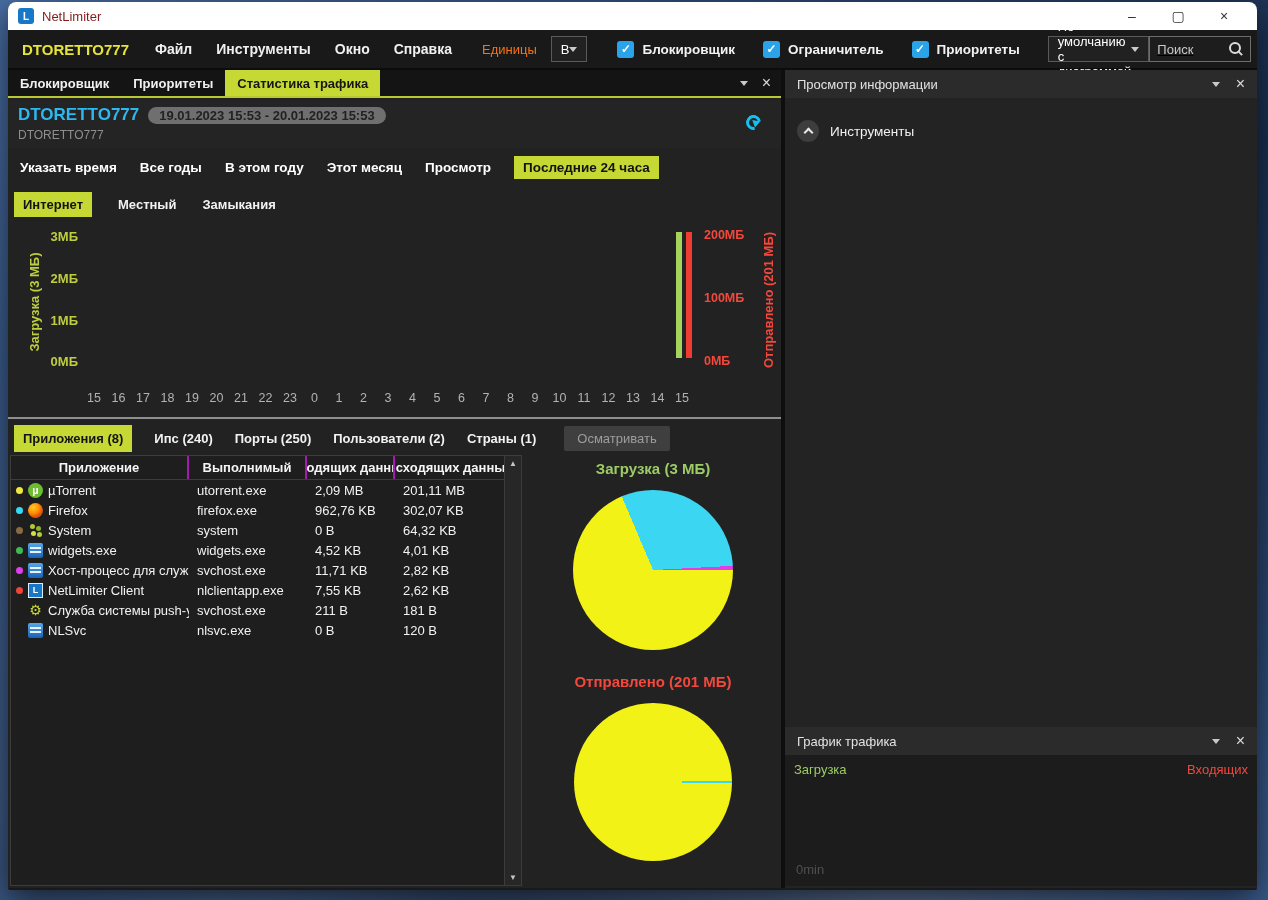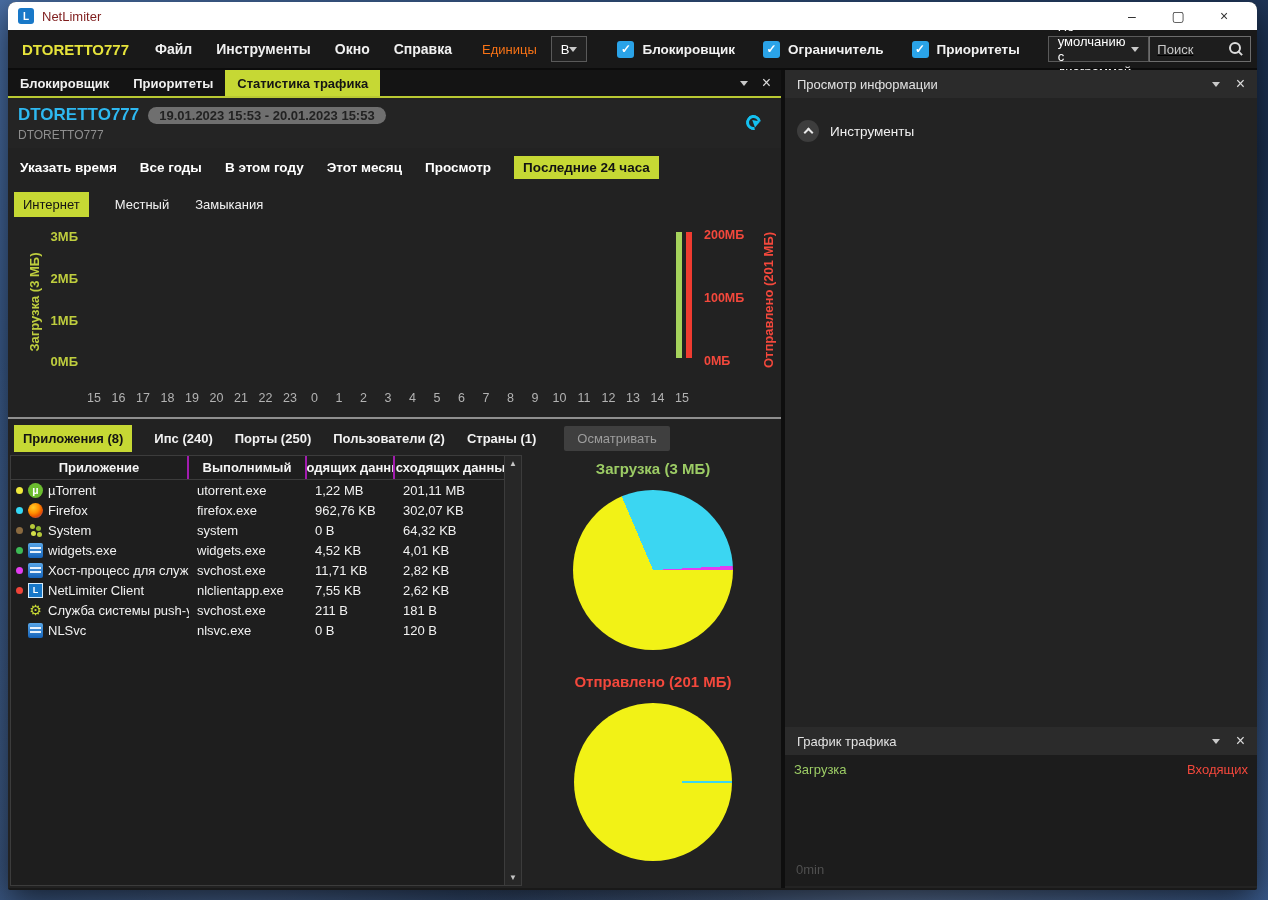--- a/index.html
+++ b/index.html
@@ -75,21 +75,21 @@
   .refresh-icon::after { content:""; position:absolute; right:-5px; top:-3px;
     border:4px solid transparent; border-left:7px solid #14c0f0; transform:rotate(-55deg); }
 
   
   .timefilters { position:absolute; left:12px; top:84px; height:26px; display:flex; gap:23px; align-items:center; }
   .tf { color:#fff; font-weight:bold; font-size:13.5px; white-space:nowrap; }
   .tf.active { background:#c6d834; color:#131313; padding:4px 9px; }
 
   
   .scopetabs { position:absolute; left:6px; top:121px; display:flex; gap:26px; align-items:center; height:26px; }
-  .sc { color:#f2f2f2; font-weight:400; font-size:13px; white-space:nowrap; }
+  .sc { color:#f2f2f2; font-weight:700; font-size:13px; white-space:nowrap; }
   .sc.active { background:#c6d834; color:#131313; padding:5px 9px; }
 
   
   .chart { position:absolute; left:0; top:146px; right:0; height:196px; }
   .ylabel { position:absolute; white-space:nowrap; font-size:13px; font-weight:600; }
   .ylabel-left { left:26px; top:86px; transform:translate(-50%,-50%) rotate(-90deg); color:#bfce3e; }
   .ylabel-right { left:760px; top:84px; transform:translate(-50%,-50%) rotate(-90deg); color:#f4483c; }
   .ytick { position:absolute; left:8px; width:62px; text-align:right; font-size:13px; color:#bfce3e; font-weight:600; }
   .ytick-r { position:absolute; left:696px; width:48px; text-align:left; font-size:12.5px; color:#f4483c; font-weight:700; }
   .xtick { position:absolute; top:175px; width:26px; text-align:center; font-size:12.5px; color:#b3b3b3; }
@@ -308,21 +308,21 @@
                 <span class="th c4">Исходящих данных</span>
               </div>
             <div id="table-body">
                 <div class="trow">
                   <span class="td c1">
                     <span class="dot" style="background: rgb(240, 233, 60);"></span>
                     <span class="appicon icon-utorrent">µ</span>
                     <span>µTorrent</span>
                   </span>
                   <span class="td c2">utorrent.exe</span>
-                  <span class="td c3">1,22 MB</span>
+                  <span class="td c3">2,09 MB</span>
                   <span class="td c4">201,11 MB</span>
                 </div>
                 <div class="trow">
                   <span class="td c1">
                     <span class="dot" style="background: rgb(53, 216, 245);"></span>
                     <span class="appicon icon-firefox"></span>
                     <span>Firefox</span>
                   </span>
                   <span class="td c2">firefox.exe</span>
                   <span class="td c3">962,76 KB</span>

